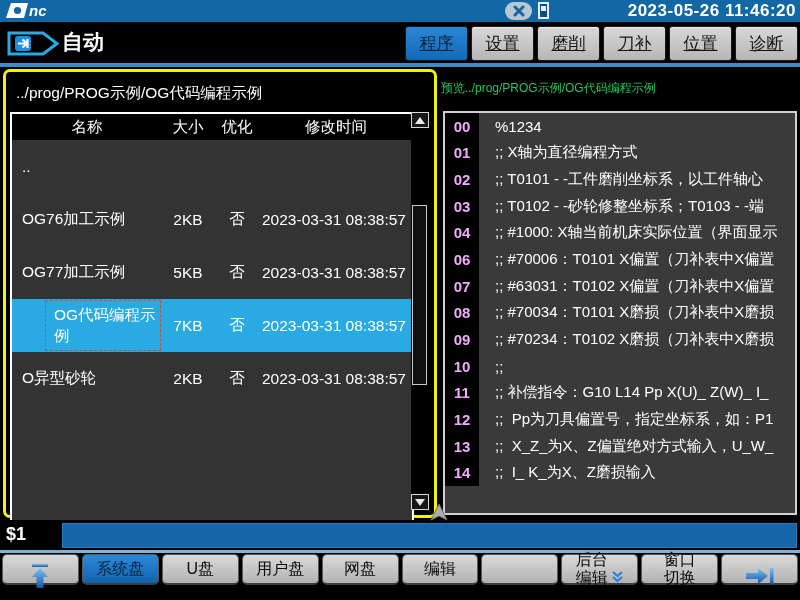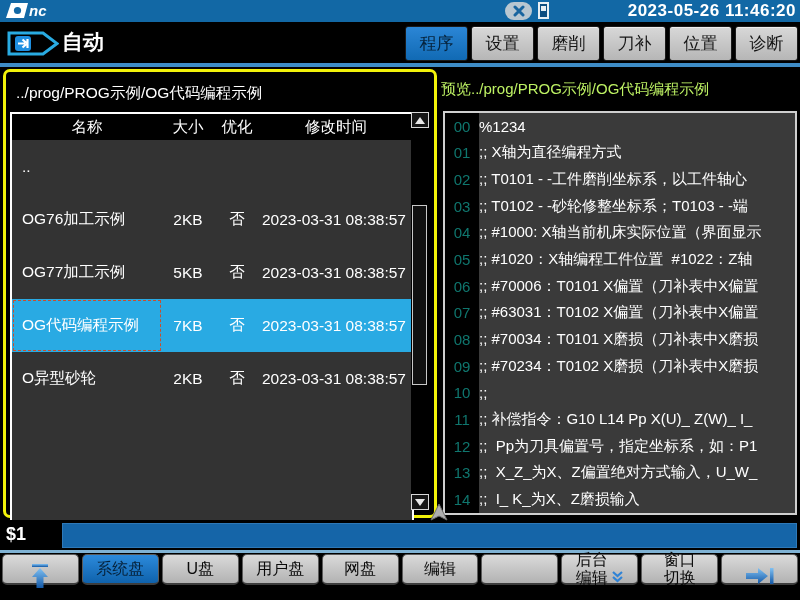--- a/index.html
+++ b/index.html
@@ -18,62 +18,62 @@
               font-size:17px; font-weight:bold; letter-spacing:.5px; }
 
   
   .navbar { position:absolute; left:0; top:22px; width:800px; height:42px; background:#000; }
   .mode-icon { position:absolute; left:7px; top:7px; }
   .mode-label { position:absolute; left:62px; top:6px; font-size:21px; font-weight:bold; }
   .tabs { position:absolute; right:2px; top:4px; display:flex; gap:3px; }
   .tab { width:63px; height:35px; border:1px solid #1a1a1a; border-radius:3px;
          background:linear-gradient(#D8D8D8,#B6B6B6); color:#141414;
          font-size:17px; display:flex; align-items:center; justify-content:center; cursor:pointer;
-         box-shadow: inset 0 1px 0 #eee; }
+         box-shadow: inset 0 1px 0 #eee; text-decoration: underline; }
   .tab.active { background:linear-gradient(#2B86D6,#116AB4); color:#06233C; box-shadow:none; }
 
   .sep-top { position:absolute; left:0; top:63px; width:800px; height:4px; background:#3E8CC6; }
 
   
   .file-panel { position:absolute; left:3px; top:69px; width:434px; height:449px;
                 border:3px solid #F2F20A; border-radius:7px; background:#000; }
   .file-path { position:absolute; left:10px; top:11px; font-size:15.5px; color:#fff; }
   .file-table { position:absolute; left:4px; top:40px; width:404px; height:502px;
                 border:2px solid #fff; background:#333; overflow:hidden; }
   .thead { display:grid; grid-template-columns:150px 52px 46px 1fr; height:26px;
            background:#000; align-items:center; font-size:15.5px; }
   .thead span { text-align:center; }
   .trow { display:grid; grid-template-columns:150px 52px 46px 1fr; height:53px;
           align-items:center; font-size:15.5px; cursor:pointer; }
   .trow .c-name { padding-left:10px; height:100%; display:flex; align-items:center; }
   .trow .c-size, .trow .c-opt { text-align:center; }
   .trow .c-time { padding-left:2px; }
   .trow.selected { background:#29AAE3; }
-  .trow.selected .c-name { outline:1px dashed #C8502D; outline-offset:-2px; }
+  .trow.selected .c-name { outline:1px dashed #C8502D; outline-offset:-2px;margin-left:32px; }
   .scrollbar { position:absolute; right:5px; top:40px; width:18px; height:398px; background:#000; }
   .sb-btn { position:absolute; left:0; width:18px; height:16px; background:#161616;
             border:1px solid #D8D8D8; display:flex; align-items:center; justify-content:center; }
   .sb-up { top:0; } .sb-down { bottom:0; }
   .sb-btn svg { display:block; }
   .sb-thumb { position:absolute; left:1px; top:93px; width:15px; height:180px;
               border:1px solid #C8C8C8; background:#101010; }
 
   .cursor-pointer { position:absolute; left:428px; top:503px; z-index:9; }
 
   
   .preview-panel { position:absolute; left:440px; top:69px; width:358px; height:449px; }
-  .preview-title { position:absolute; left:1px; top:11px; font-size:15px; color:#bef264;
+  .preview-title { position:absolute; left:1px; top:11px; font-size:12px; color:#22c55e;
                    white-space:nowrap; overflow:hidden; width:356px; }
   .code-box { position:absolute; left:3px; top:42px; width:354px; height:404px;
               border:2px solid #CFCFCF; background:#3A3A3A; display:grid;
               grid-template-rows:repeat(15,1fr); overflow:hidden; }
   .code-line { display:grid; grid-template-columns:34px 1fr; align-items:center; overflow:hidden; }
-  .code-line .ln { background:#000; color:#0f766e; text-align:center; font-size:15px;
-                   height:100%; display:flex; align-items:center; justify-content:center; }
-  .code-line .ct { padding-left:0; font-size:15px; white-space:pre; overflow:hidden; }
+  .code-line .ln { background:#000; color:#f0abfc; text-align:center; font-size:15px;
+                   height:100%; display:flex; align-items:center; justify-content:center;font-weight:bold; }
+  .code-line .ct { padding-left:16px; font-size:15px; white-space:pre; overflow:hidden; }
 
   
   .cmdbar { position:absolute; left:0; top:520px; width:800px; height:30px; background:#000; }
   .channel { position:absolute; left:6px; top:4px; font-size:18px; font-weight:bold; }
   .cmd-input { position:absolute; left:62px; top:3px; width:735px; height:25px;
                background:#1565A8; border:1px solid #2E79B8; }
   .sep-bottom { position:absolute; left:0; top:550px; width:800px; height:3px; background:#7FB2D4; }
 
   
   .softkeys { position:absolute; left:0; top:553px; width:800px; height:47px; background:#000;
@@ -206,24 +206,20 @@
       </div>
     <div class="code-line">
         <span class="ln">03</span>
         <span class="ct">;; T0102 - -砂轮修整坐标系；T0103 - -端</span>
       </div>
     <div class="code-line">
         <span class="ln">04</span>
         <span class="ct">;; #1000: X轴当前机床实际位置（界面显示</span>
       </div>
     <div class="code-line">
-        <span class="ln">05</span>
-        <span class="ct">;; #1020：X轴编程工件位置  #1022：Z轴</span>
-      </div>
-    <div class="code-line">
         <span class="ln">06</span>
         <span class="ct">;; #70006：T0101 X偏置（刀补表中X偏置</span>
       </div>
     <div class="code-line">
         <span class="ln">07</span>
         <span class="ct">;; #63031：T0102 X偏置（刀补表中X偏置</span>
       </div>
     <div class="code-line">
         <span class="ln">08</span>
         <span class="ct">;; #70034：T0101 X磨损（刀补表中X磨损</span>

